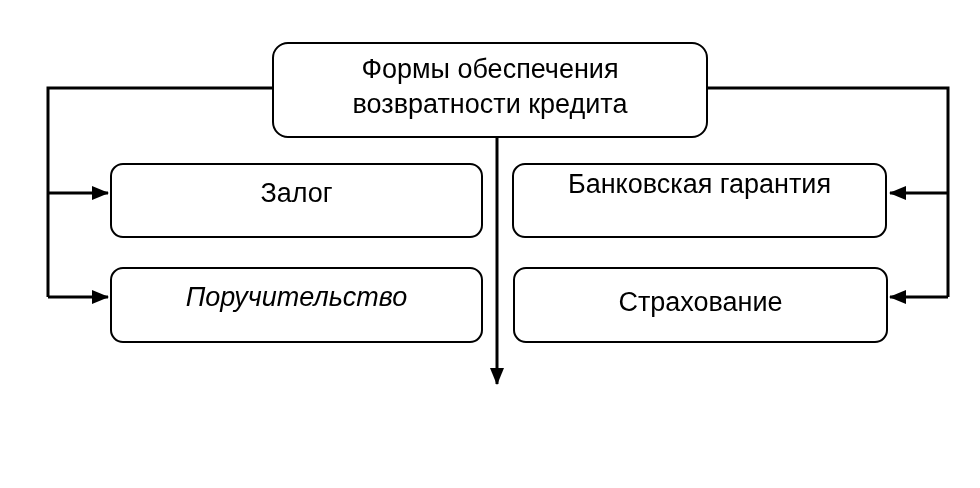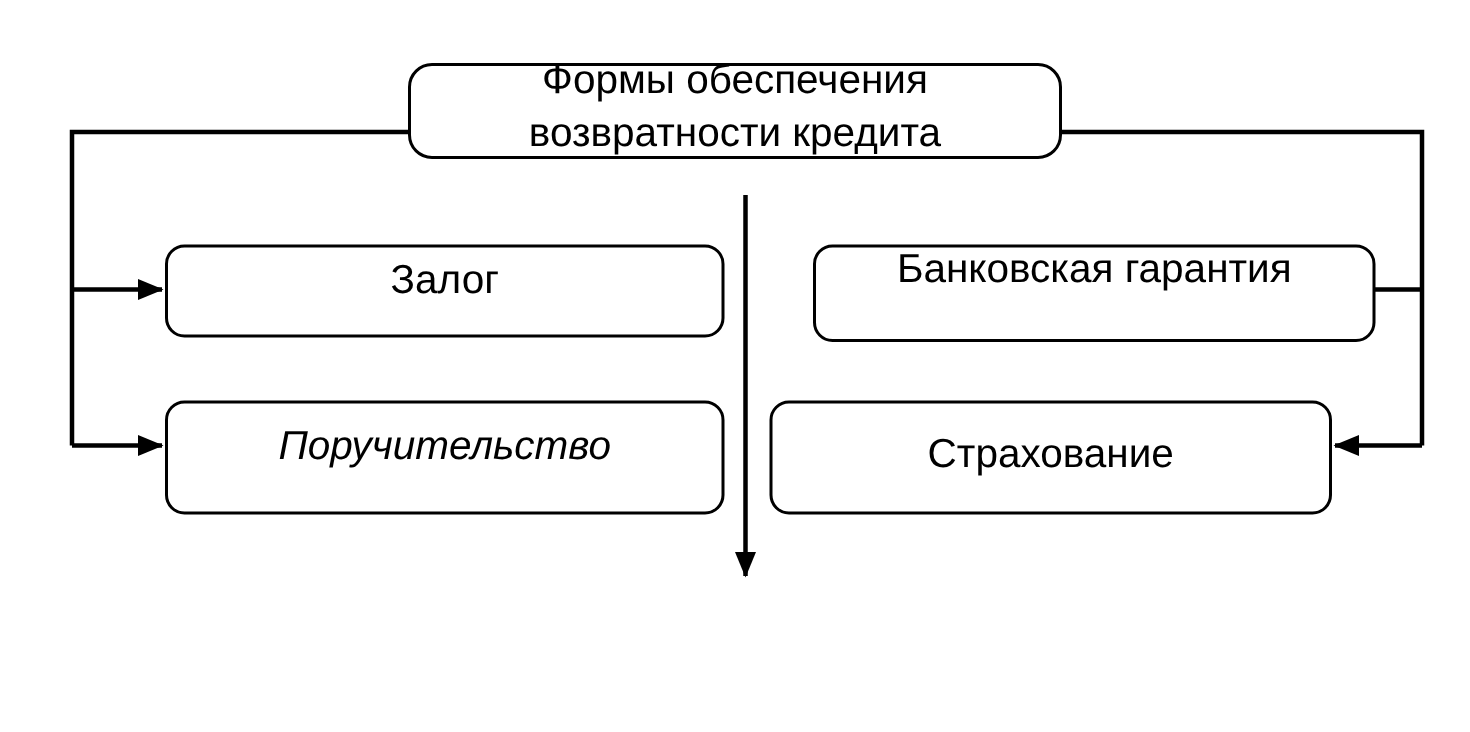--- a/index.html
+++ b/index.html
@@ -25,27 +25,27 @@
     justify-content: center;
     text-align: center;
     background: #ffffff;
     border: 2px solid #000000;
     border-radius: 13px;
     font-size: 27px;
     line-height: 1.3;
     color: #000000;
   }
   .node-root {
-    left: 272px; top: 42px; width: 436px; height: 64px;
+    left: 272px; top: 42px; width: 436px; height: 96px;
     border-radius: 16px;
     padding-bottom: 6px;
   }
   .node-root .label { max-width: 300px; }
-  .node-zalog   { left: 110px; top: 163px; width: 373px; height: 62px; padding-bottom: 14px; }
-  .node-bank    { left: 542px; top: 163px; width: 375px; height: 65px; padding-bottom: 31px; }
+  .node-zalog   { left: 110px; top: 163px; width: 373px; height: 75px; padding-bottom: 14px; }
+  .node-bank    { left: 512px; top: 163px; width: 375px; height: 75px; padding-bottom: 31px; }
   .node-poruch  { left: 110px; top: 267px; width: 373px; height: 76px; padding-bottom: 14px; font-style: italic; }
   .node-strah   { left: 513px; top: 267px; width: 375px; height: 76px; padding-bottom: 4px; text-align: right; }
   .node-cessiya { left: 303px; top: 387px; width: 374px; height: 73px; padding-bottom: 12px; }
 </style>
 </head>
 <body>
 
 <div class="stage">
 
   <svg class="connectors" viewBox="0 0 980 488" xmlns="http://www.w3.org/2000/svg">

